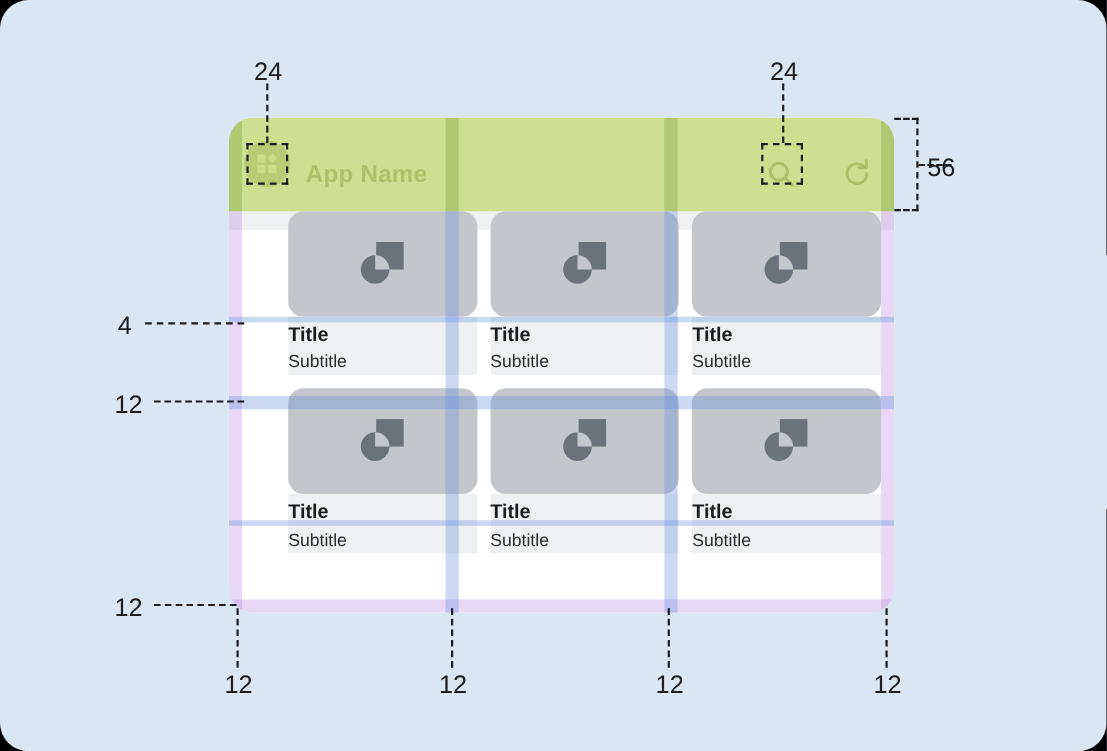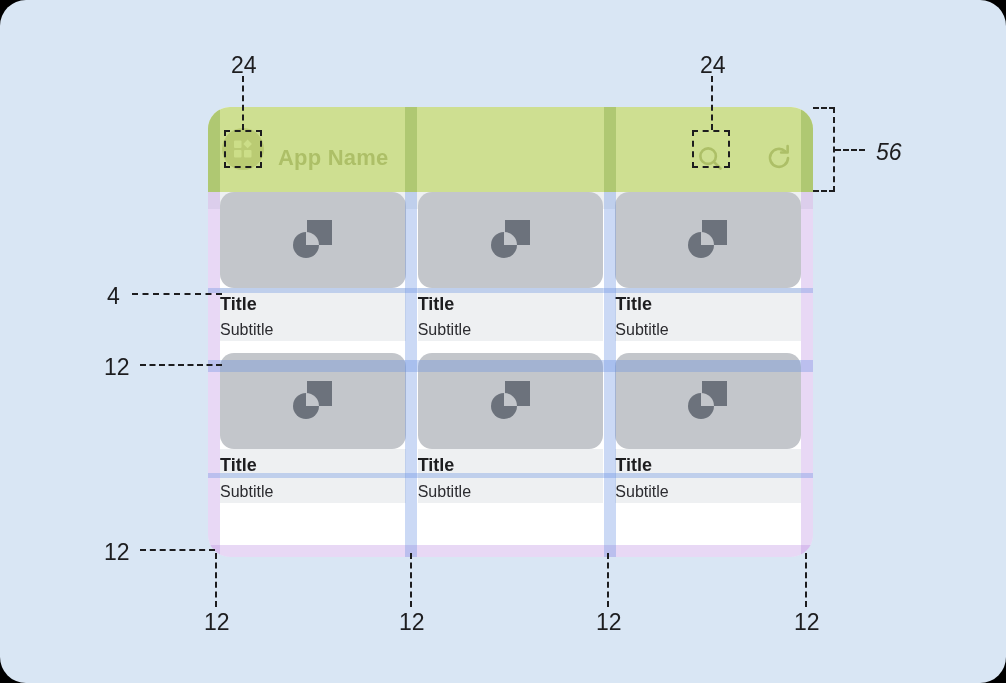--- a/index.html
+++ b/index.html
@@ -56,21 +56,21 @@
     transform: translateY(-50%);
     width: 30px; height: 30px;
   }
 
   
   #grid {
     position: absolute;
     left: 0; top: 85px; right: 0; bottom: 0;
     padding: 0 12px 12px 12px;
   }
-  .row { display: flex; gap: 12px; }
+  .row { display: flex; gap: 12px; margin-left: 42px; }
   .row + .row { margin-top: 12px; }
   .card { flex: 1 1 0; min-width: 0; }
   .card-media {
     height: 96px;
     background: #c3c6cb;
     border-radius: 14px;
     display: flex; align-items: center; justify-content: center;
   }
   .card-text { padding-top: 4px; background: #eef0f2; }
   .card-title {
@@ -262,21 +262,21 @@
   <div class="anno-label" style="left:231px;top:52px;">24</div>
   <div class="dline v" style="left:242px;top:76px;height:54px;"></div>
   <div class="dbox" style="left:224px;top:130px;width:38px;height:38px;"></div>
 
   <div class="anno-label" style="left:700px;top:52px;">24</div>
   <div class="dline v" style="left:711px;top:76px;height:54px;"></div>
   <div class="dbox" style="left:692px;top:130px;width:38px;height:38px;"></div>
 
   <div class="bracket" style="left:813px;top:107px;width:22px;height:85px;"></div>
   <div class="dline h" style="left:835px;top:149px;width:30px;"></div>
-  <div class="anno-label" style="left:876px;top:139px;font-style:italic;">56</div>
+  <div class="anno-label" style="left:843px;top:139px;">56</div>
 
   <div class="anno-label" style="left:107px;top:283px;">4</div>
   <div class="dline h" style="left:132px;top:293px;width:90px;"></div>
 
   <div class="anno-label" style="left:104px;top:354px;">12</div>
   <div class="dline h" style="left:140px;top:364px;width:82px;"></div>
 
   <div class="anno-label" style="left:104px;top:539px;">12</div>
   <div class="dline h" style="left:140px;top:549px;width:75px;"></div>
 

